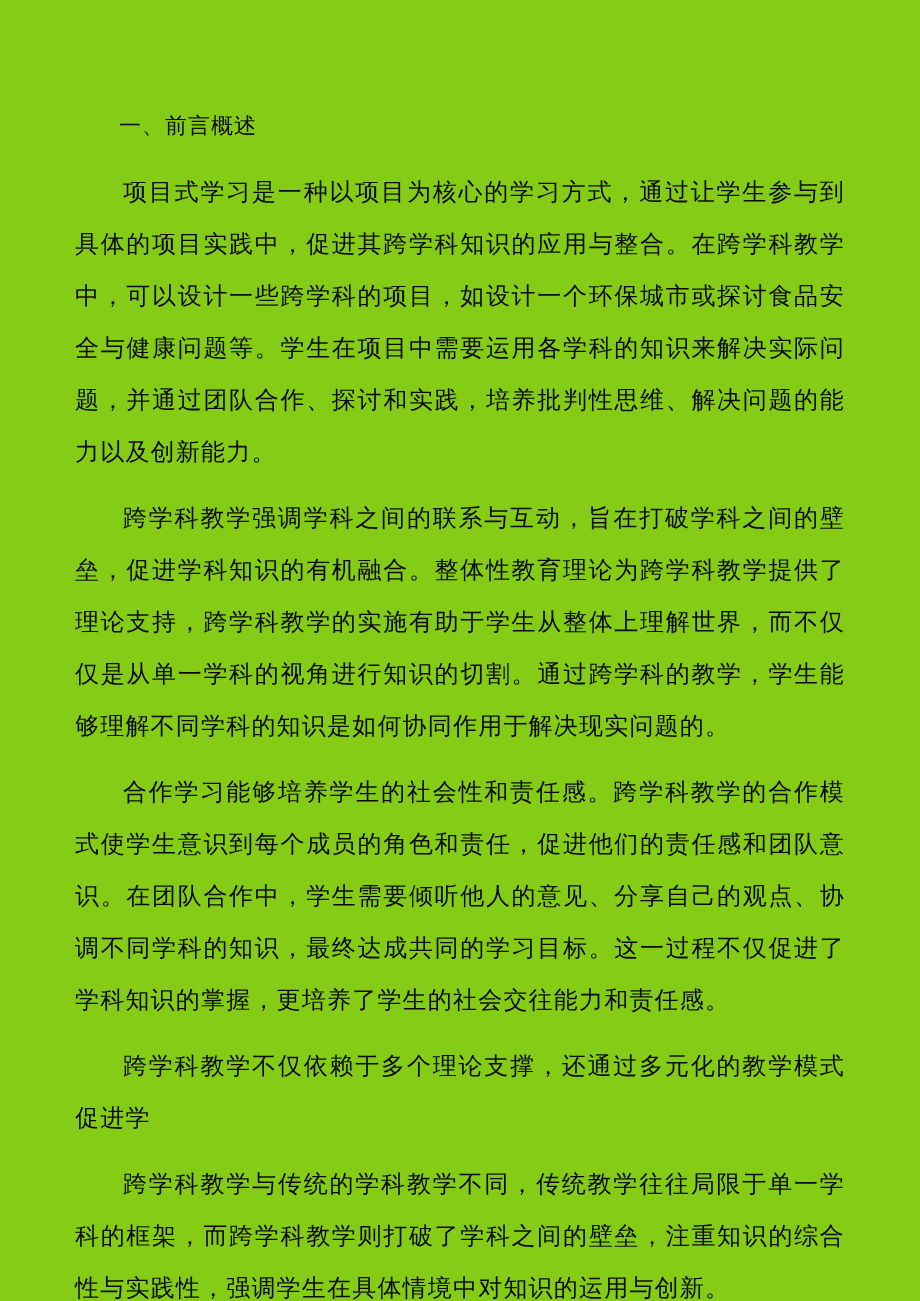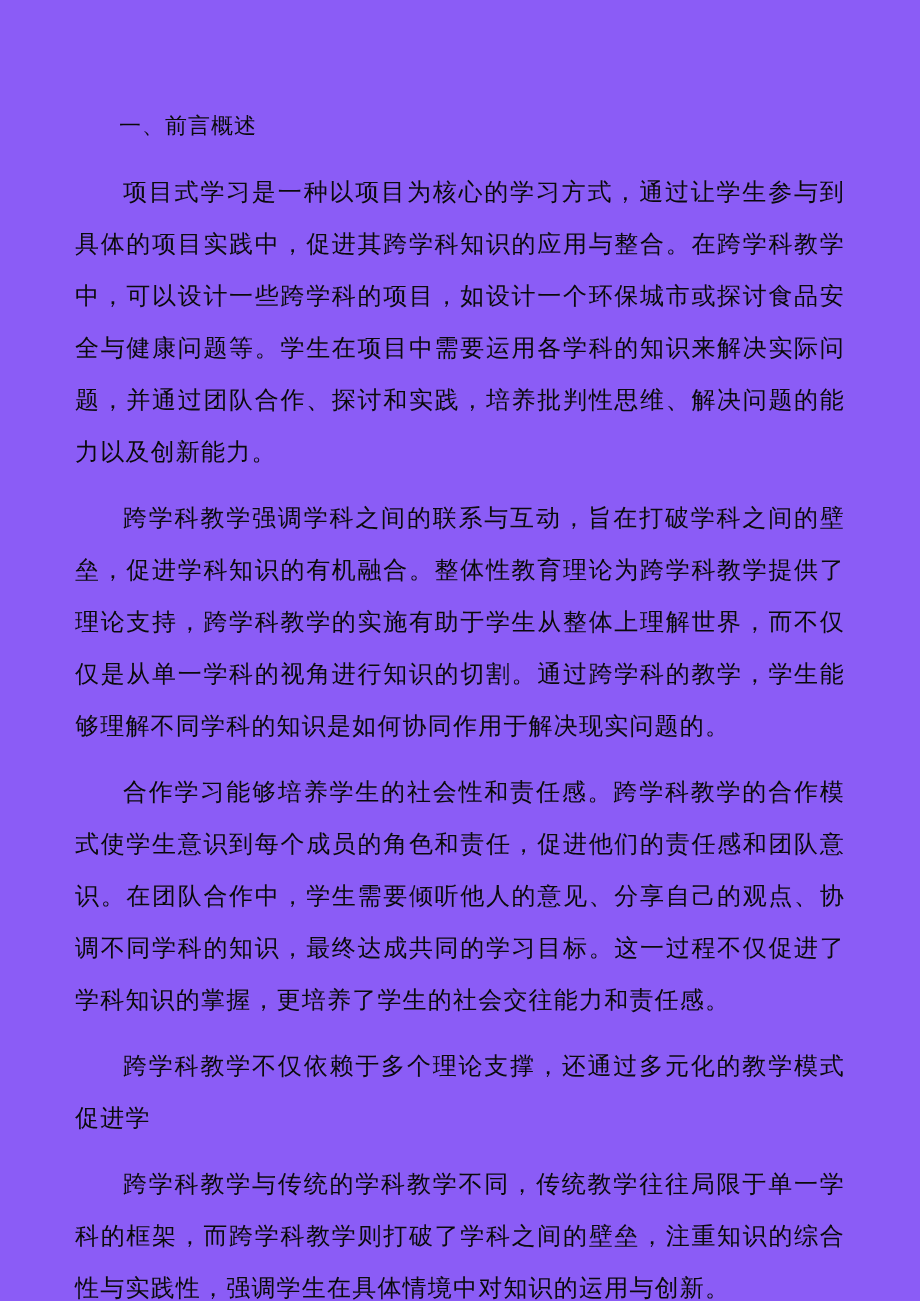--- a/index.html
+++ b/index.html
@@ -11,21 +11,21 @@
     height: 1301px;
     background: #ffffff;
     overflow: hidden;
     font-family: "Liberation Serif", "DejaVu Serif", serif;
   }
   .page {
     box-sizing: border-box;
     width: 920px;
     height: 1301px;
     padding: 100px 75px 0 75px;
-    background: #8b5cf6;
+    background: #84cc16;
     color: #0a0a0a;
   }
   .heading {
     font-size: 22px;
     line-height: 52px;
     font-weight: normal;
     margin: 0;
     text-indent: 2em;
     letter-spacing: 1px;
     white-space: pre;

